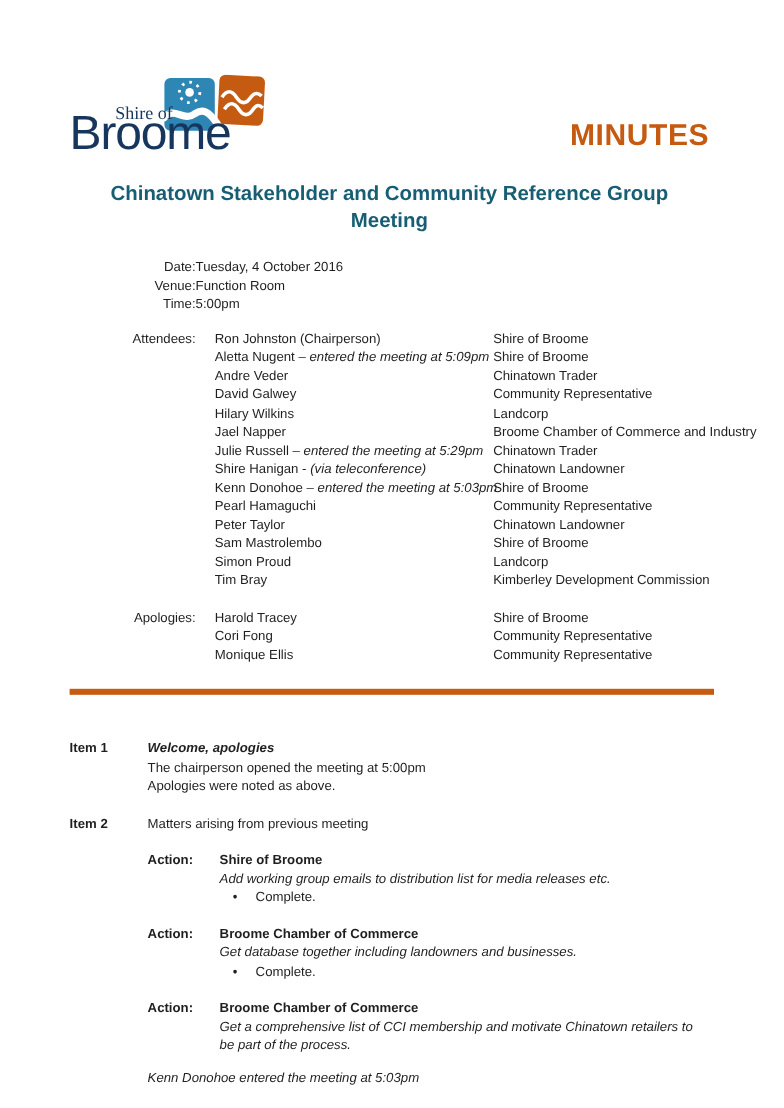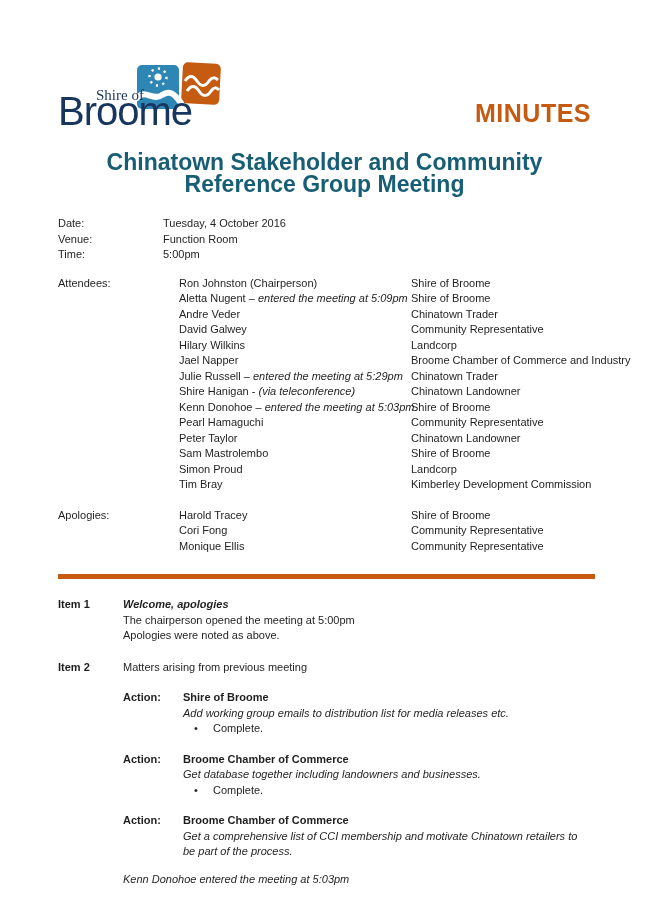--- a/index.html
+++ b/index.html
@@ -29,46 +29,46 @@
   .minutes {
     position:absolute; right:0; bottom:4px;
     font-size:25px; line-height:26px; font-weight:bold; letter-spacing:.5px;
     color:var(--accent-orange,#C55A11);
     margin-top:11px;
   }
 
   
   .doc-title {
     margin-top:21px; text-align:center;
-    font-size:23px; line-height:22px; font-weight:bold;
+    font-size:17px; line-height:22px; font-weight:bold;
     color:var(--title-teal,#175E74);
   }
 
   
   .meta { margin-top:21px; }
   .row { display:flex; }
-  .label-col { width:105px; flex:none; }
+  .label-col { width:105px; flex:none;text-align:right; }
   .section { display:flex;gap:16px; }
   .attendees { margin-top:13px; }
   .apologies { margin-top:15px; }
   .people { flex:1; }
   .p-row { display:flex; }
   .p-name { width:232px; flex:none; white-space:nowrap; }
   .p-org  { flex:1; white-space:nowrap; }
   .note { font-style:italic; }
 
   
   .divider {
     margin-top:20px; height:5px; width:537px;
     background:var(--accent-orange,#C55A11);
   }
 
   
   .item { display:flex; }
-  .item-1 { margin-top:18px; }
+  .item-1 { margin-top:38px; }
   .item-2 { margin-top:16px; }
   .item-label { width:65px; flex:none; font-weight:bold; }
   .item-body { flex:1; }
   .item-heading-bold { font-weight:bold;font-style:italic; }
 
   .action { display:flex; margin-top:15px; }
   .action:first-of-type { margin-top:15px; }
   .action-label { width:60px; flex:none; font-weight:bold; }
   .action-body { flex:1; }
   .action-who { font-weight:bold; }

